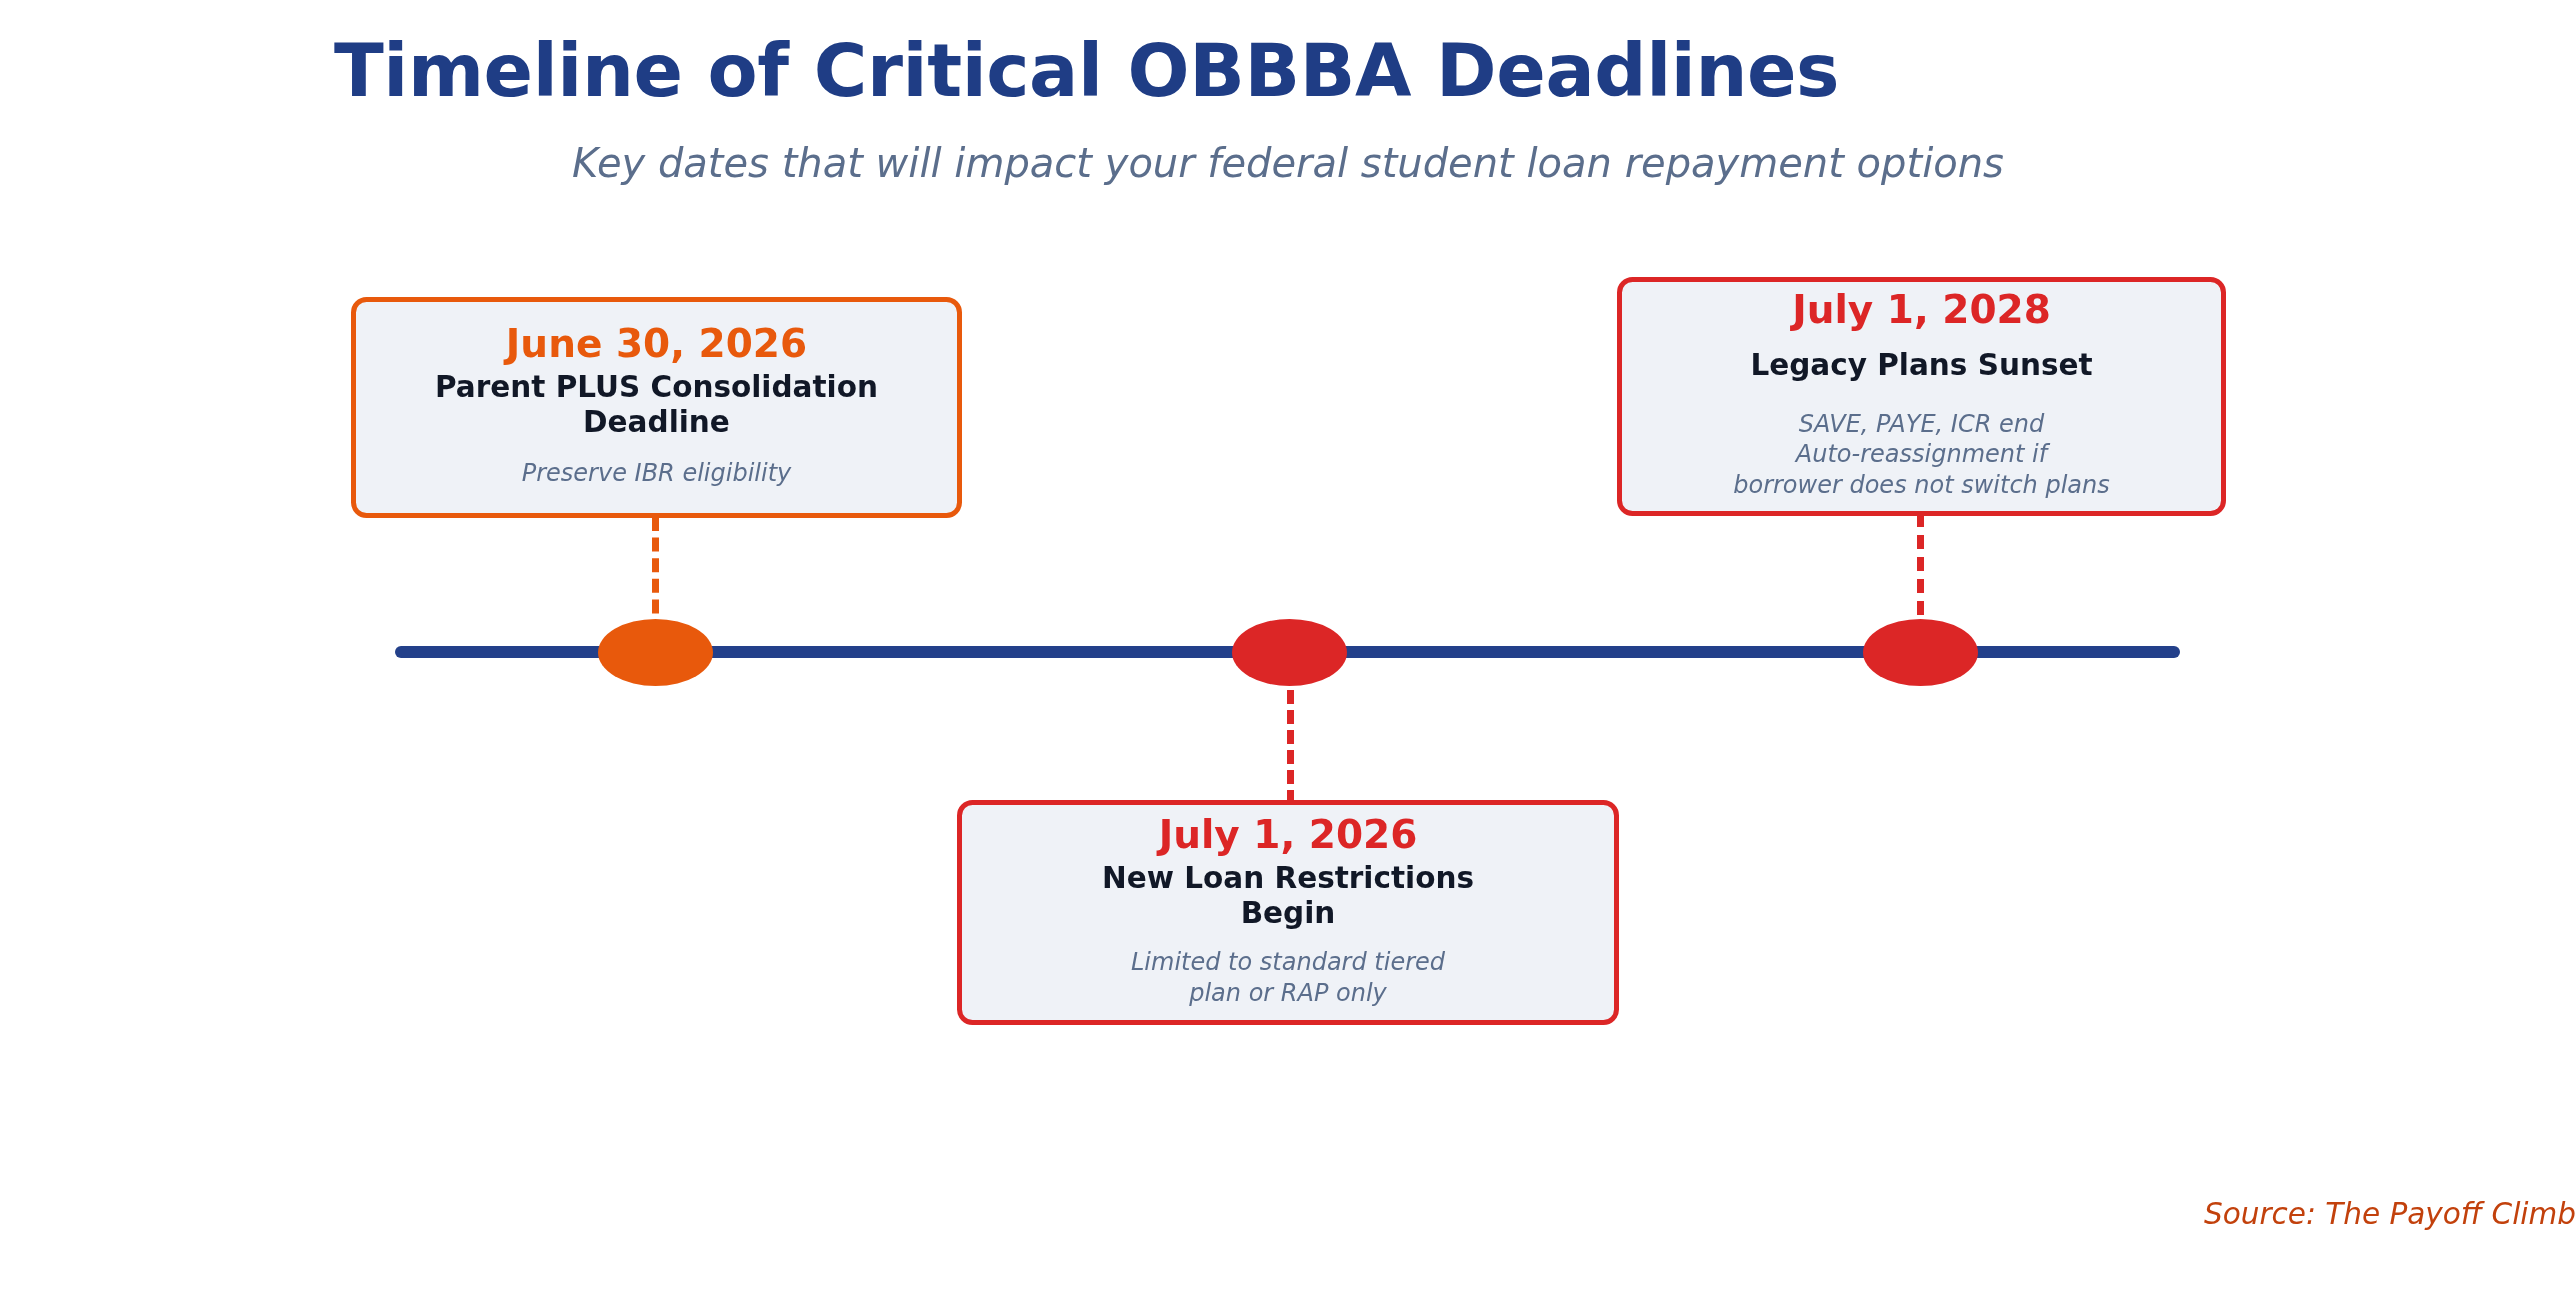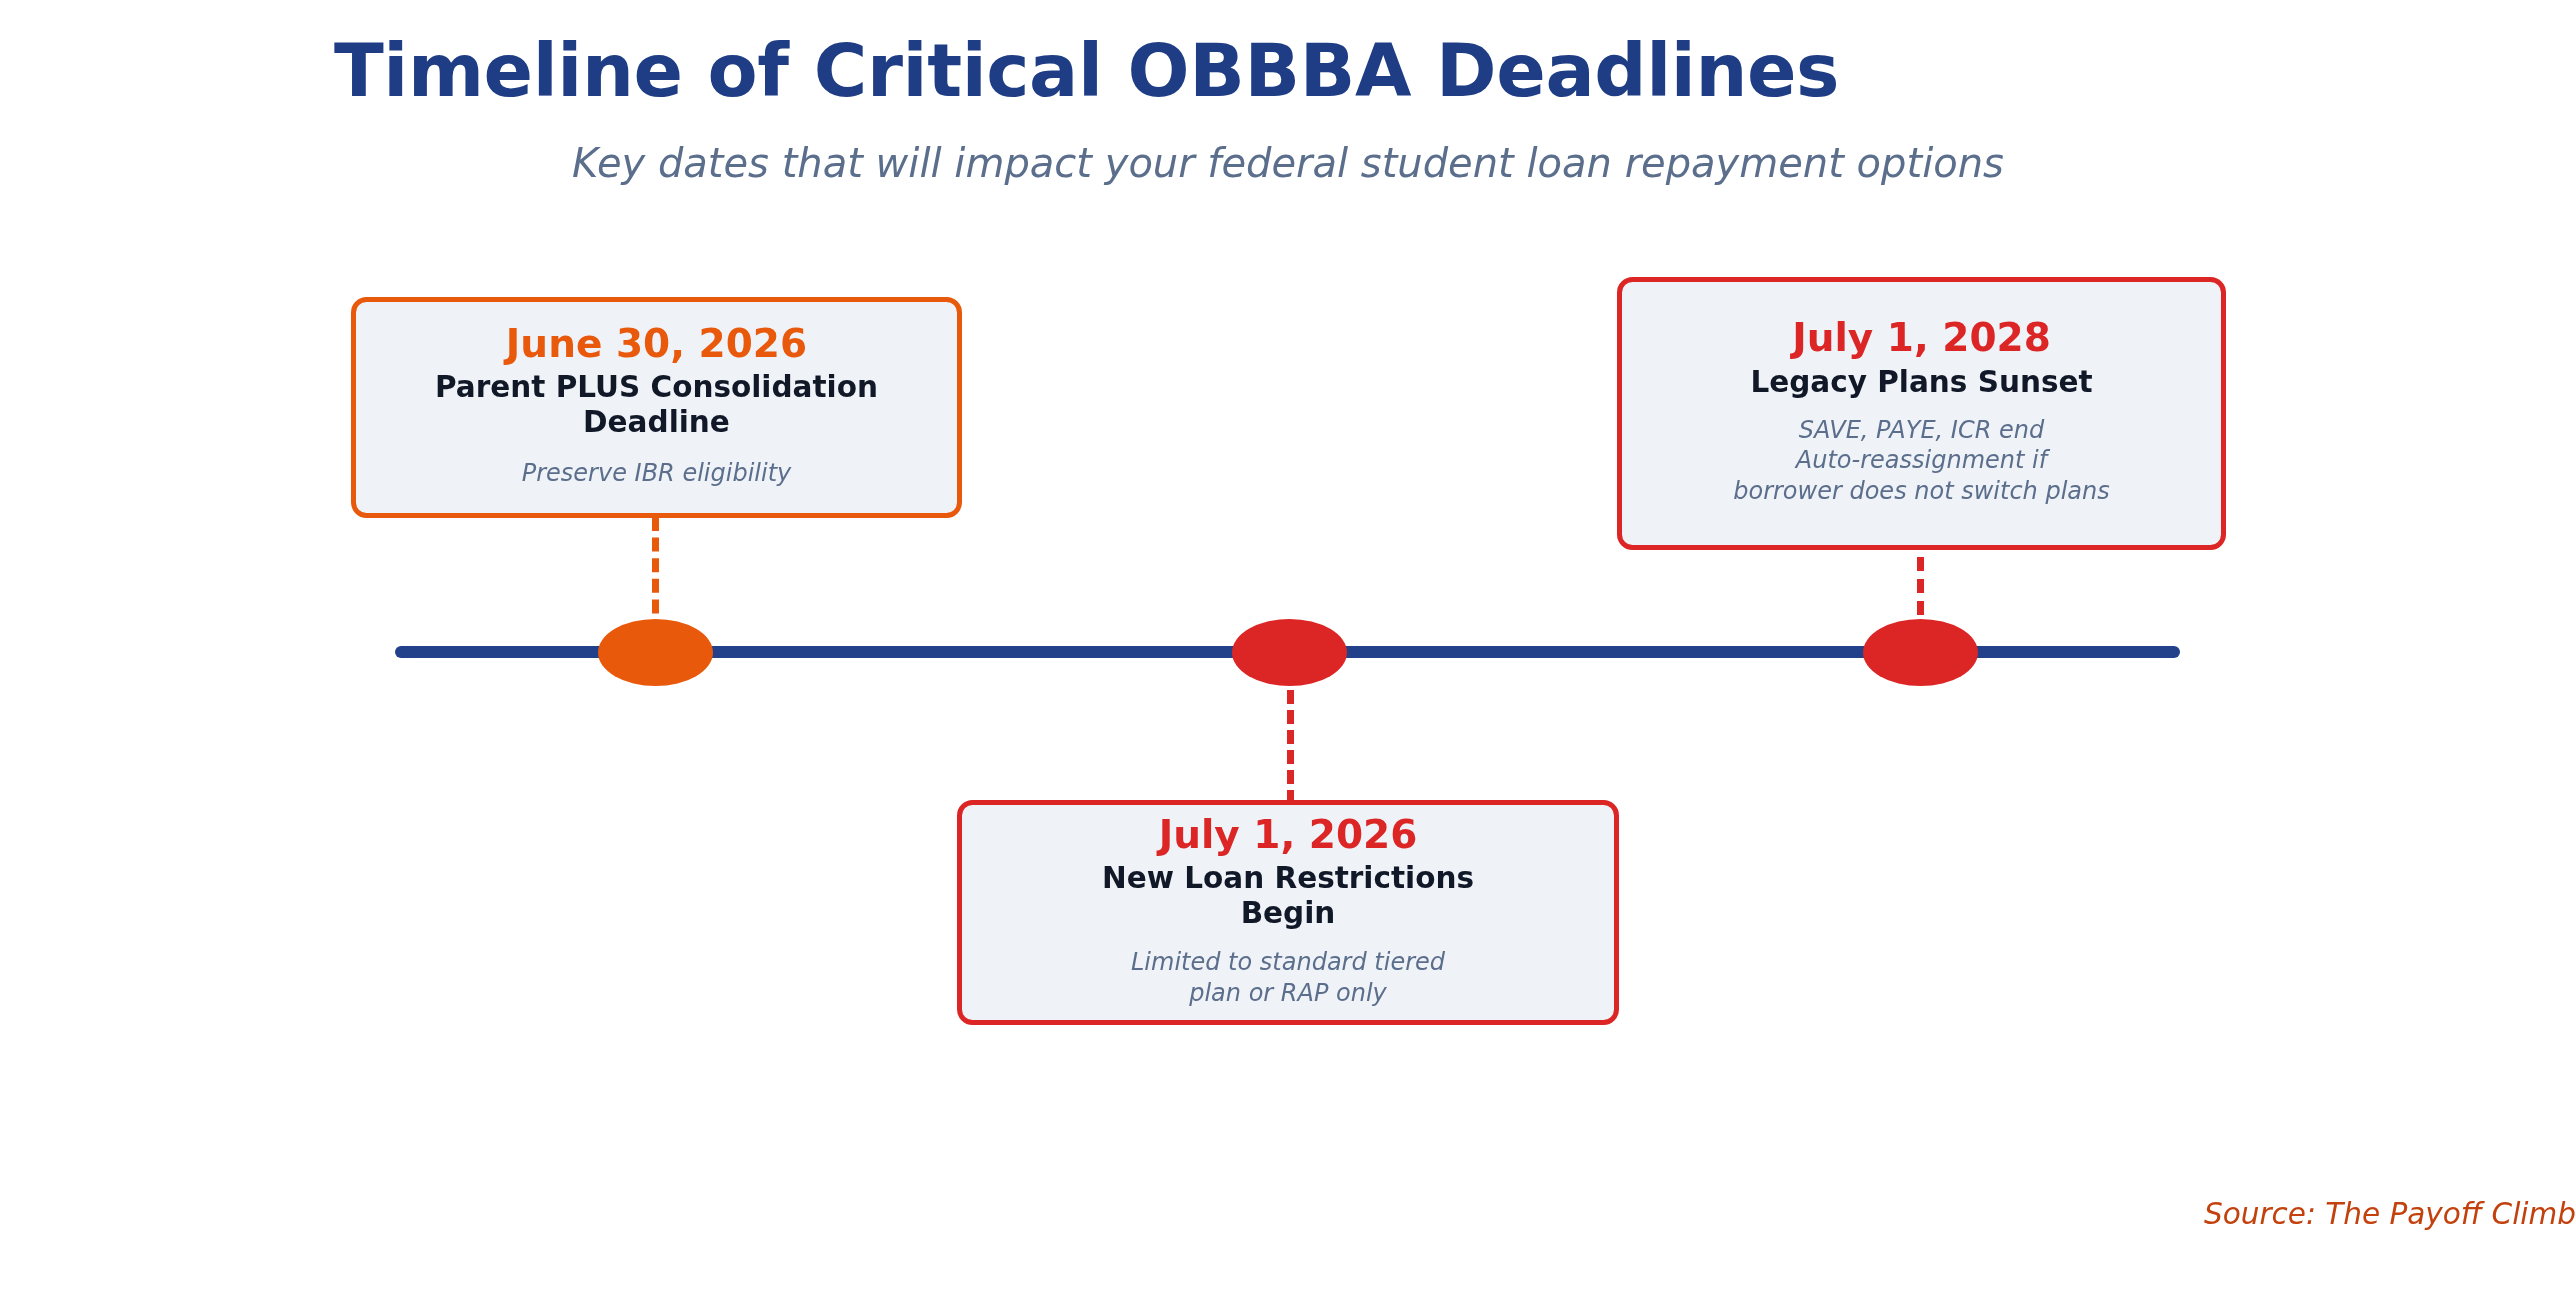--- a/index.html
+++ b/index.html
@@ -123,22 +123,23 @@
   }
   .card-1 {
     left: 351px;  top: 297px;  width: 611px;  height: 221px;
     border-color: #E8590C;
   }
   .card-2 {
     left: 957px; top: 800px; width: 662px;  height: 225px;
     border-color: #DC2626;
   }
   .card-3 {
-    left: 1617px; top: 277px;  width: 609px;  height: 273px;
+    left: 1617px; top: 277px;  width: 609px;  height: 239px;
     border-color: #DC2626;
+    justify-content: space-between;
   }
 
   .card-date {
     font-size: 39px;
     font-weight: 700;
     line-height: 1.12;
     margin: 0 0 4.7px 0;
     white-space: nowrap;
   }
   .date-orange { color: #E8590C; }

